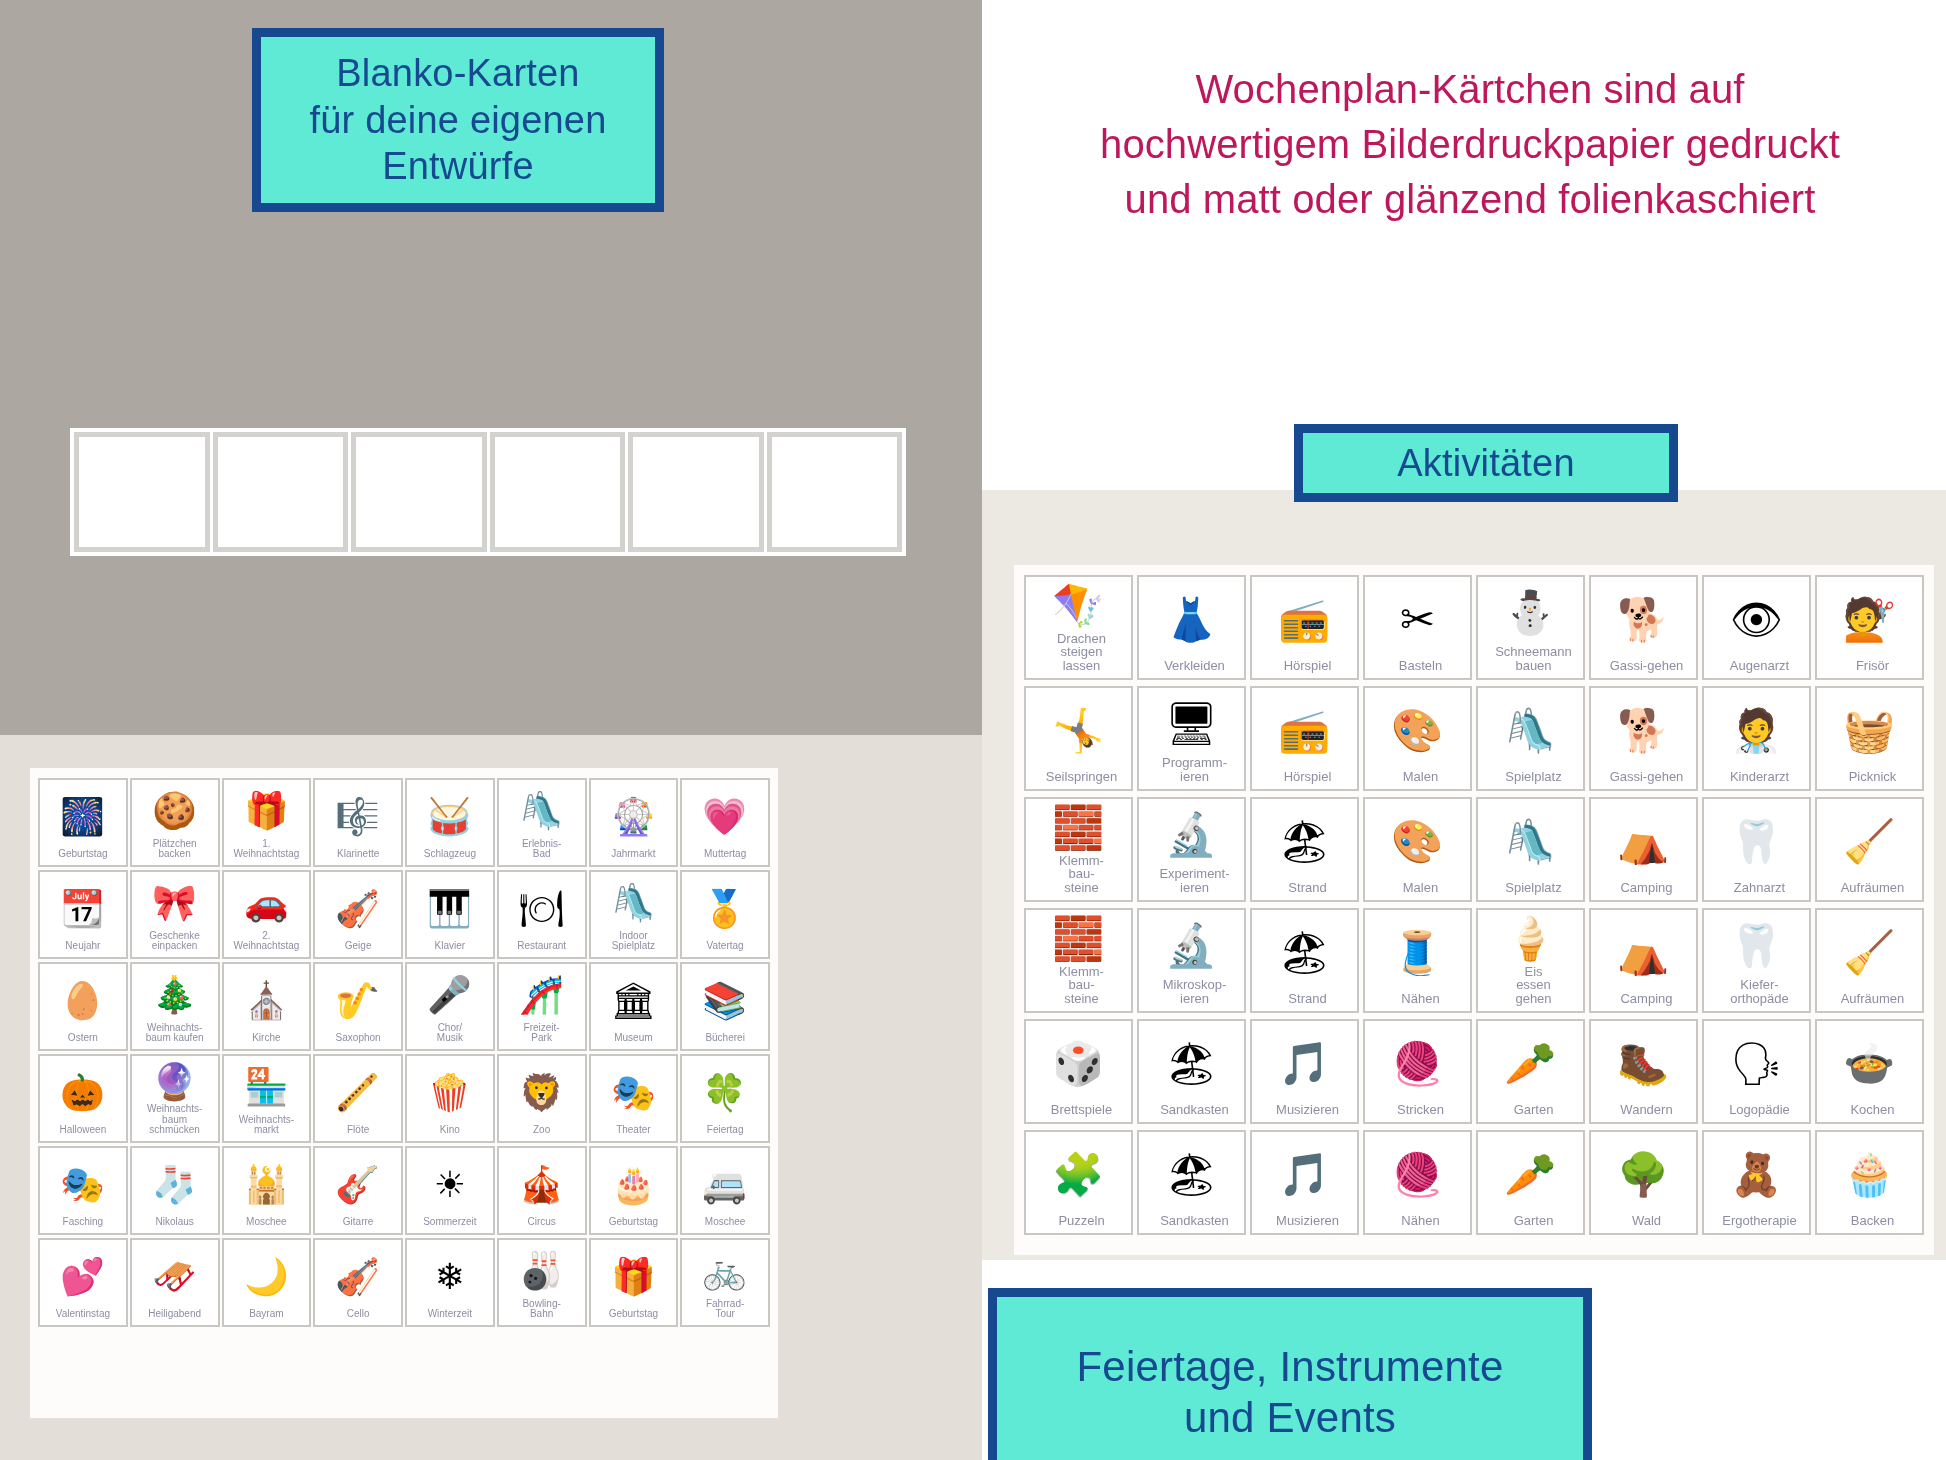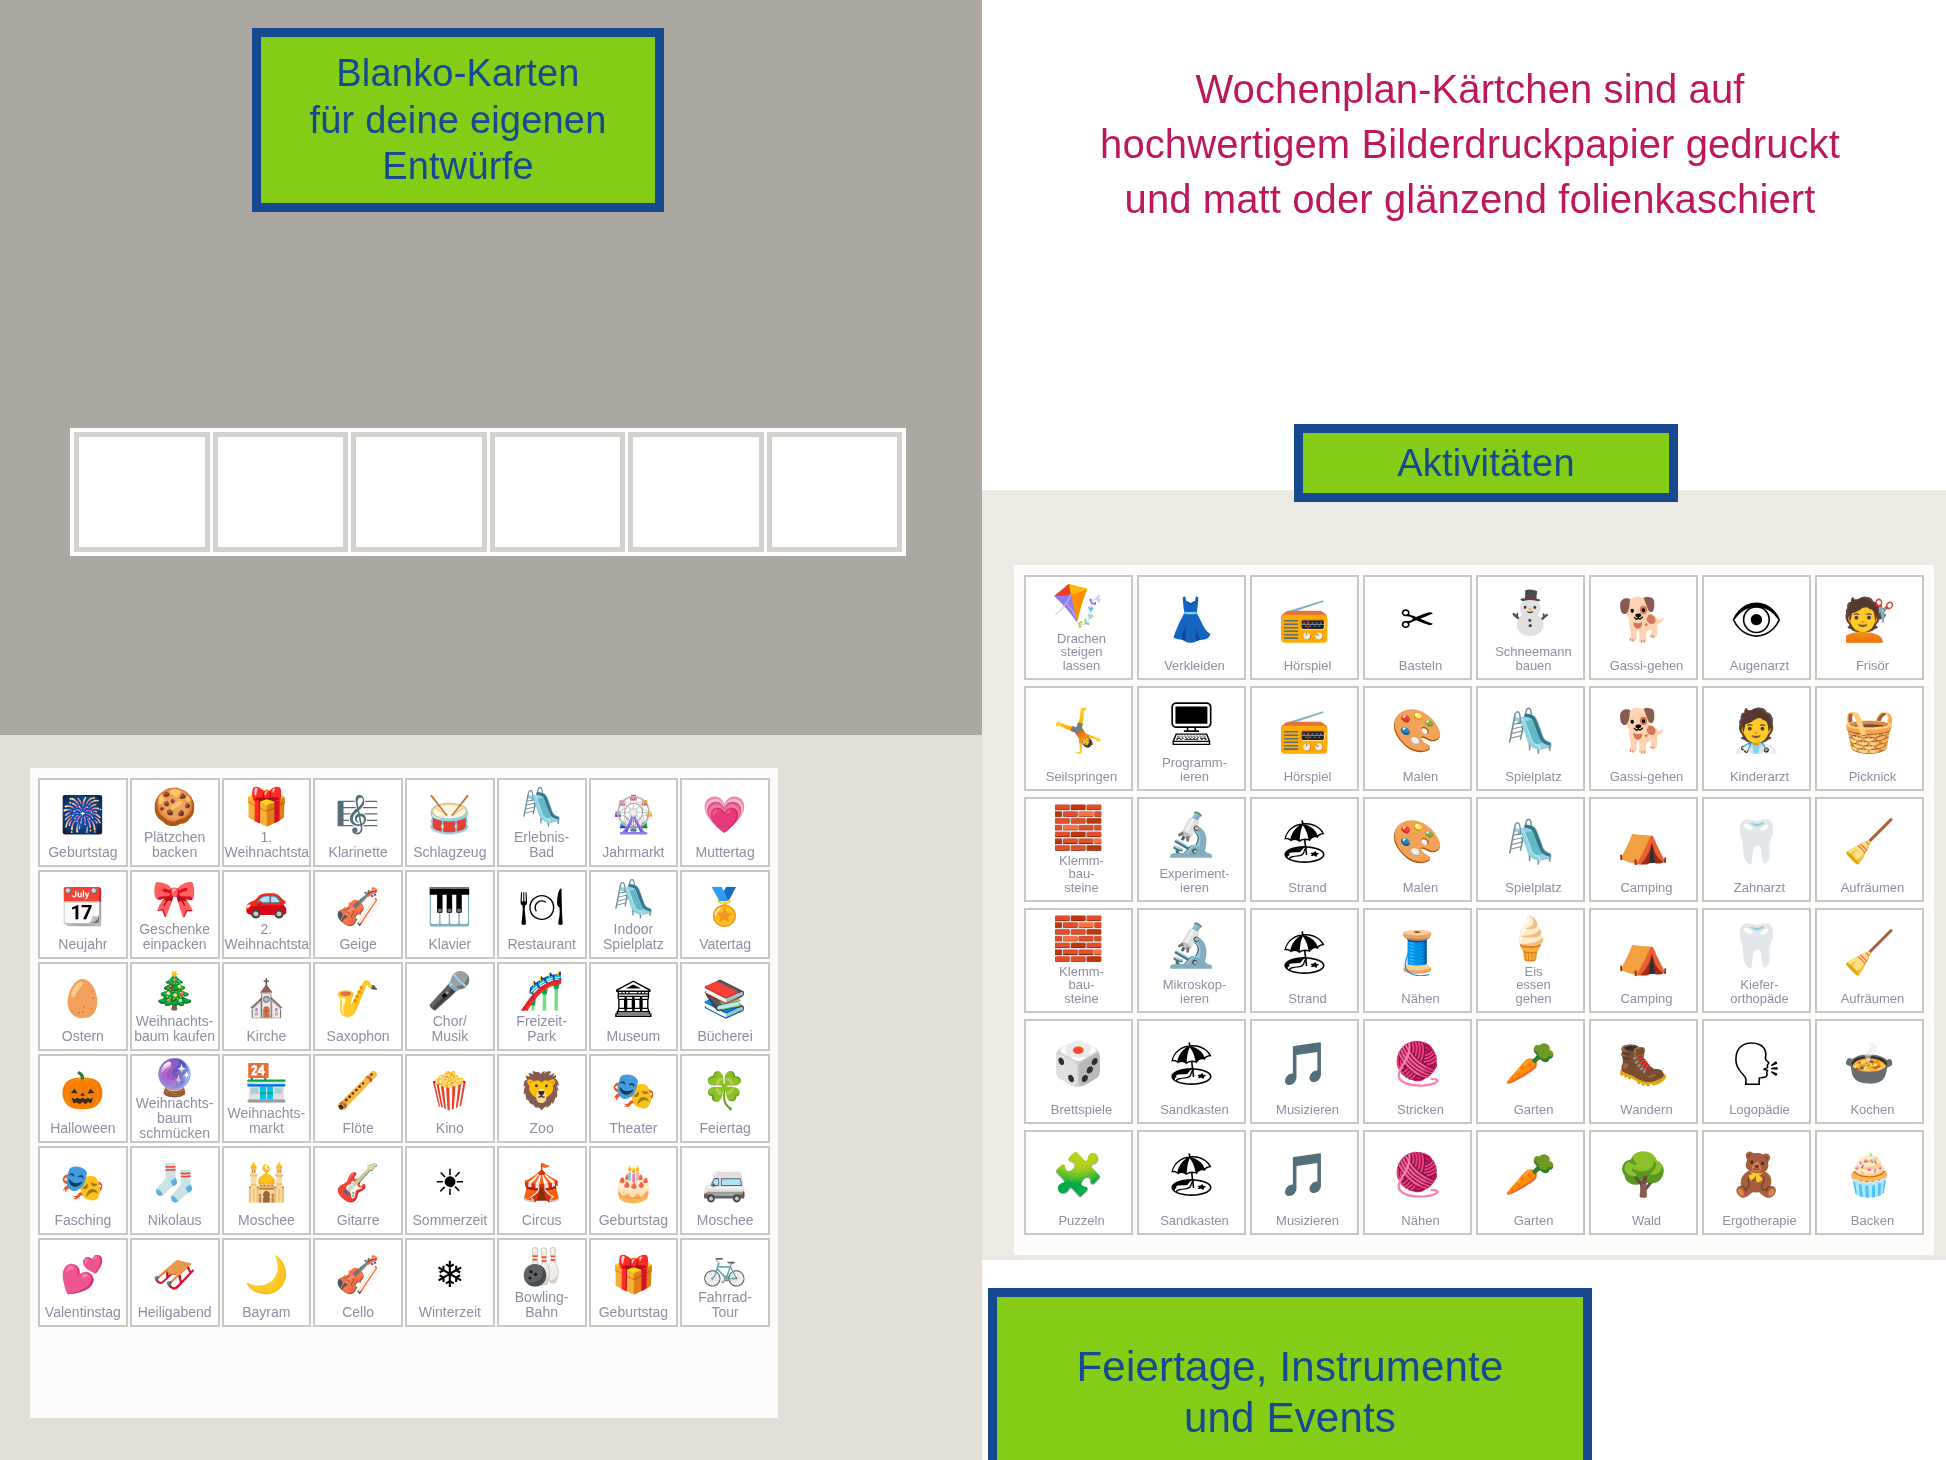--- a/index.html
+++ b/index.html
@@ -31,21 +31,21 @@
   }
   .bg-left-bottom {
     position: absolute; left: 0; top: 735px;
     width: 982px; height: 725px;
     background: #e3dfd8;
   }
 
   
   .banner {
     position: absolute;
-    background: #84cc16;
+    background: #5eead4;
     border: 9px solid #16498f;
     box-sizing: border-box;
     display: flex; align-items: center; justify-content: center;
     text-align: center;
     color: #16498f;
     line-height: 1.22;
     font-weight: 500;
     letter-spacing: .2px;
   }
   #banner-blanko {
@@ -136,21 +136,21 @@
   
   #sheet-events {
     left: 30px; top: 768px;
     width: 748px; height: 650px;
     padding: 10px 8px 8px 8px;
     grid-template-columns: repeat(8, 1fr);
     grid-auto-rows: 89px;
     gap: 3px 2px;
   }
   #sheet-events .card .art { font-size: 36px; }
-  #sheet-events .card .cap { font-size: 14px; }
+  #sheet-events .card .cap { font-size: 10px; }
 
   
   #sheet-activities {
     left: 1014px; top: 565px;
     width: 920px; height: 690px;
     padding: 10px 10px 10px 10px;
     grid-template-columns: repeat(8, 1fr);
     grid-auto-rows: 105px;
     gap: 6px 4px;
   }

